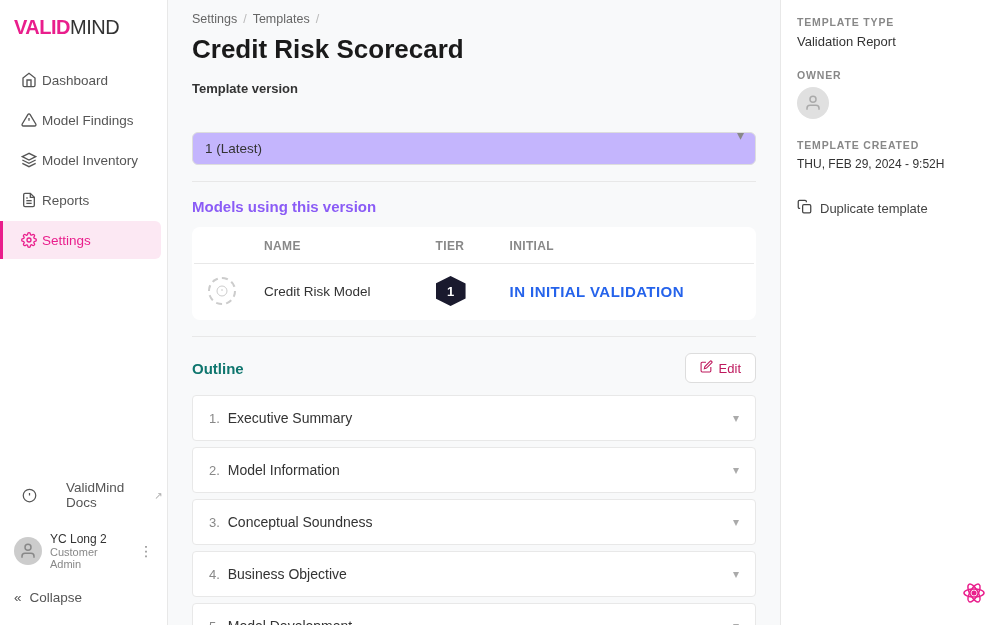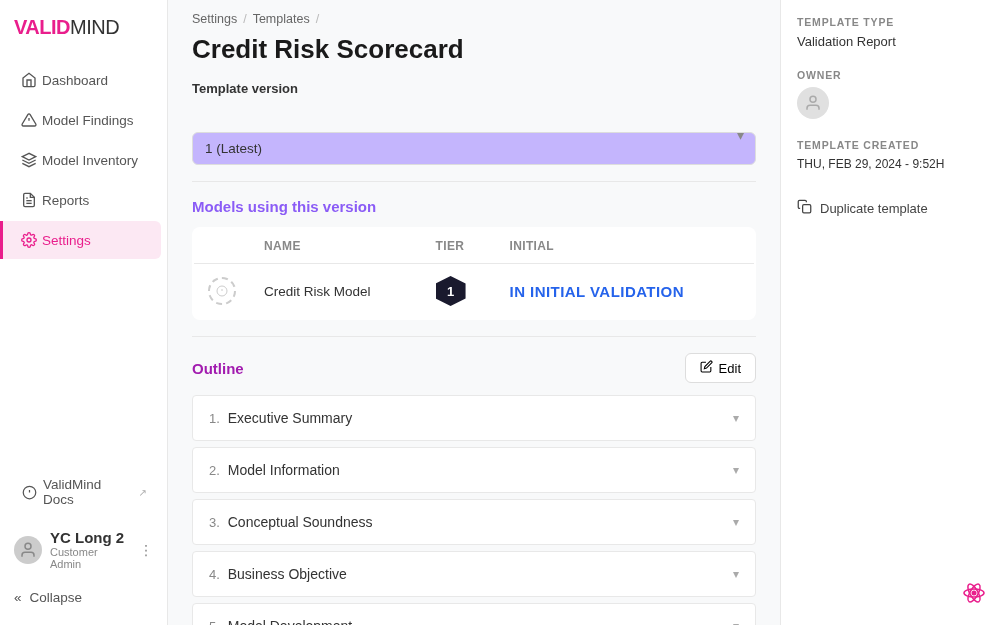--- a/index.html
+++ b/index.html
@@ -56,25 +56,25 @@
       gap: 8px;
       padding: 10px 14px;
       cursor: pointer;
     }
     .user-avatar {
       width: 28px; height: 28px; border-radius: 50%; background: #ccc;
       display: flex; align-items: center; justify-content: center;
       font-size: 11px; color: #fff; font-weight: 600;
     }
     .user-info { flex: 1; min-width: 0; }
-    .user-name { font-size: 15px; font-weight: 700; color: #333; }
+    .user-name { font-size: 12px; font-weight: 400; color: #333; }
     .user-role { font-size: 11px; color: #888; }
     .user-menu-btn { color: #888; cursor: pointer; }
     .validmind-docs-item {
-      display: flex; align-items: center; gap: 5px;
+      display: flex; align-items: center; gap: 28px;
       padding: 10px 14px; color: #555; cursor: pointer;
       font-size: 13.5px; margin: 2px 6px;
     }
     .collapse-item {
       display: flex; align-items: center; gap: 8px;
       padding: 10px 14px; color: #555; cursor: pointer;
       font-size: 13.5px;
     }
 
     
@@ -208,32 +208,32 @@
     
     .outline-header {
       display: flex;
       align-items: center;
       justify-content: space-between;
       margin-bottom: 12px;
     }
     .outline-title {
       font-size: 15px;
       font-weight: 600;
-      color: #a21caf;
+      color: #0f766e;
     }
     .edit-btn {
       display: flex;
       align-items: center;
       gap: 6px;
       padding: 6px 14px;
       background: #fff;
       border: 1px solid #ddd;
       border-radius: 6px;
       font-size: 13px;
-      color: #000000;
+      color: #be185d;
       cursor: pointer;
       font-weight: 500;
     }
 
     .outline-item {
       display: flex;
       align-items: center;
       justify-content: space-between;
       padding: 14px 16px;
       background: #fff;

